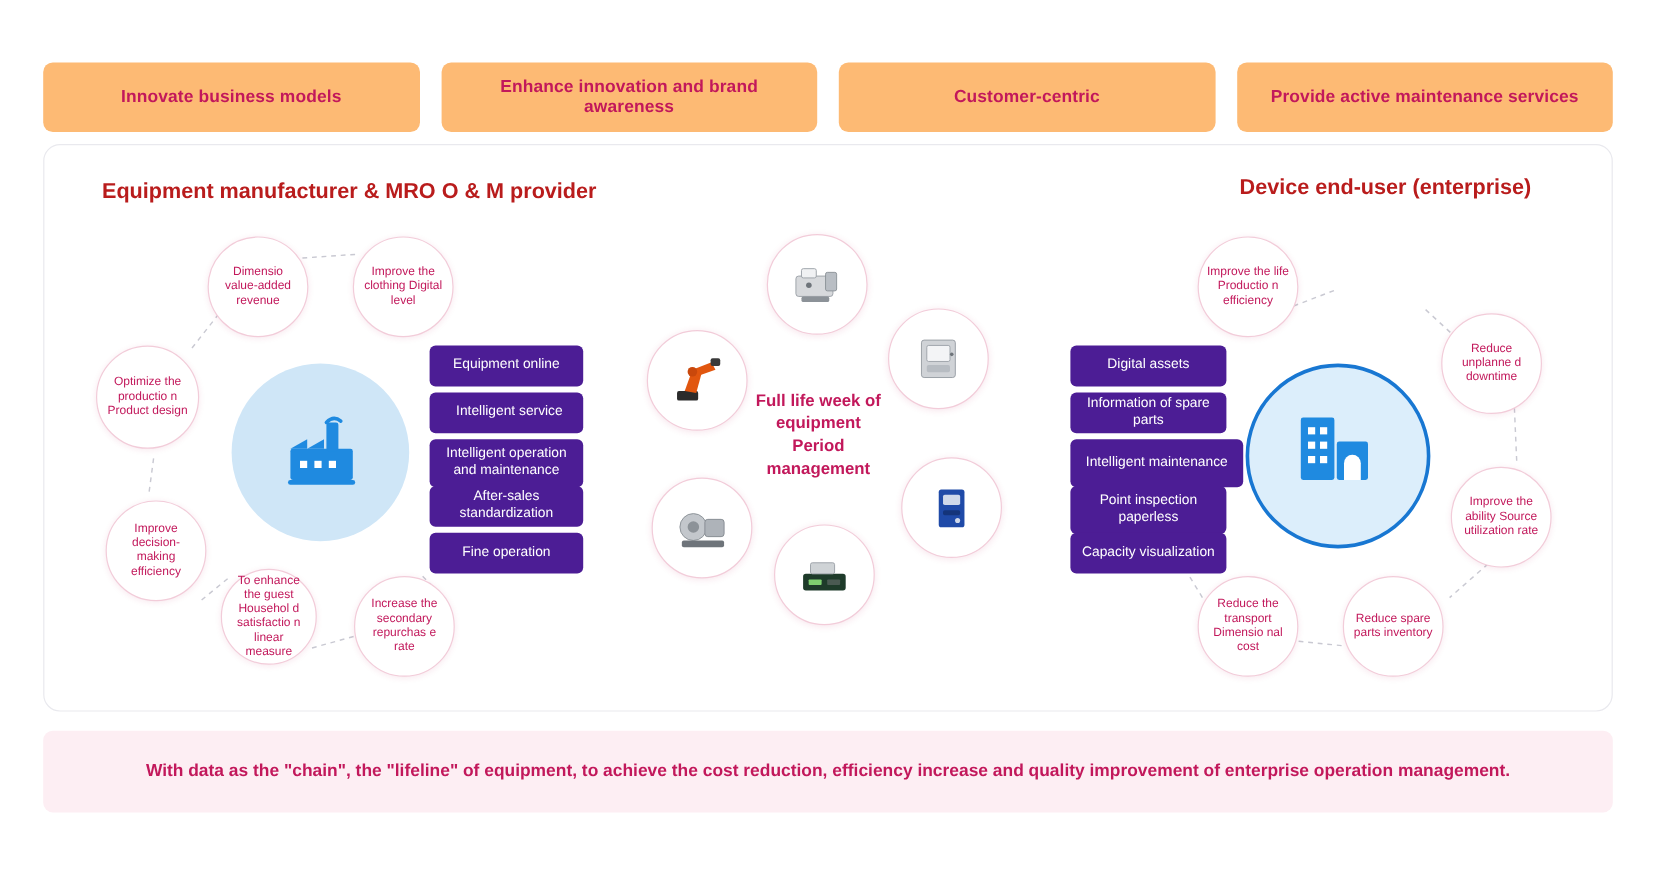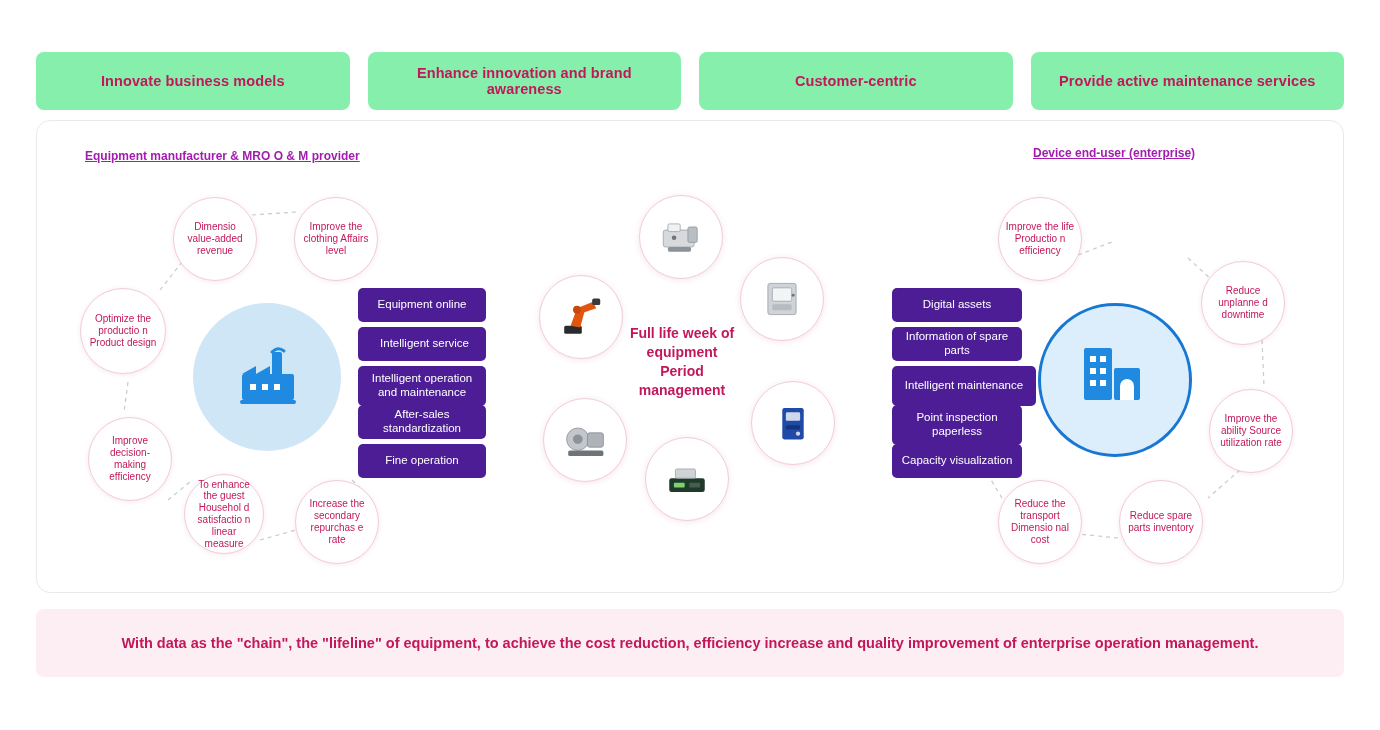--- a/index.html
+++ b/index.html
@@ -26,21 +26,21 @@
     position: absolute;
     left: 36px;
     top: 52px;
     width: 1308px;
     height: 58px;
     display: flex;
     gap: 18px;
   }
   .top-card {
     flex: 1 1 0;
-    background: #86efac;
+    background: #fdba74;
     border-radius: 8px;
     display: flex;
     align-items: center;
     justify-content: center;
     color: #c2185b;
     font-size: 14.5px;
     font-weight: bold;
     letter-spacing: .1px;
     text-align: center;
     padding: 0 10px;
@@ -55,24 +55,23 @@
     width: 1308px;
     height: 473px;
     border: 1px solid #e9e9ee;
     border-radius: 14px;
     background: #ffffff;
     box-sizing: border-box;
   }
 
   .panel-title {
     position: absolute;
-    font-size: 12px;
+    font-size: 18px;
     font-weight: bold;
-    color: #a21caf;
-    text-decoration: underline;
+    color: #b91c1c;
   }
   #title-left  { left: 85px;  top: 149px; }
   #title-right { left: 1033px; top: 146px; }
 
   
   .bottom-banner {
     position: absolute;
     left: 36px;
     top: 609px;
     width: 1308px;
@@ -229,21 +228,21 @@
     <rect x="18" y="44" width="6" height="6" fill="#ffffff"></rect>
     <rect x="30" y="44" width="6" height="6" fill="#ffffff"></rect>
     <rect x="42" y="44" width="6" height="6" fill="#ffffff"></rect>
     <rect x="8" y="60" width="56" height="4" rx="2" fill="#1f8ae0"></rect>
   </svg>
 
   <div class="bubble" style="left:173px; top:197px; width:84px; height:84px;">
     <span>Dimensio value-added revenue</span>
   </div>
   <div class="bubble" style="left:294px; top:197px; width:84px; height:84px;">
-    <span>Improve the clothing Affairs level</span>
+    <span>Improve the clothing Digital level</span>
   </div>
   <div class="bubble" style="left:80px; top:288px; width:86px; height:86px;">
     <span>Optimize the productio n Product design</span>
   </div>
   <div class="bubble" style="left:88px; top:417px; width:84px; height:84px;">
     <span>Improve decision-making efficiency</span>
   </div>
   <div class="bubble" style="left:295px; top:480px; width:84px; height:84px;">
     <span>Increase the secondary repurchas e rate</span>
   </div>

